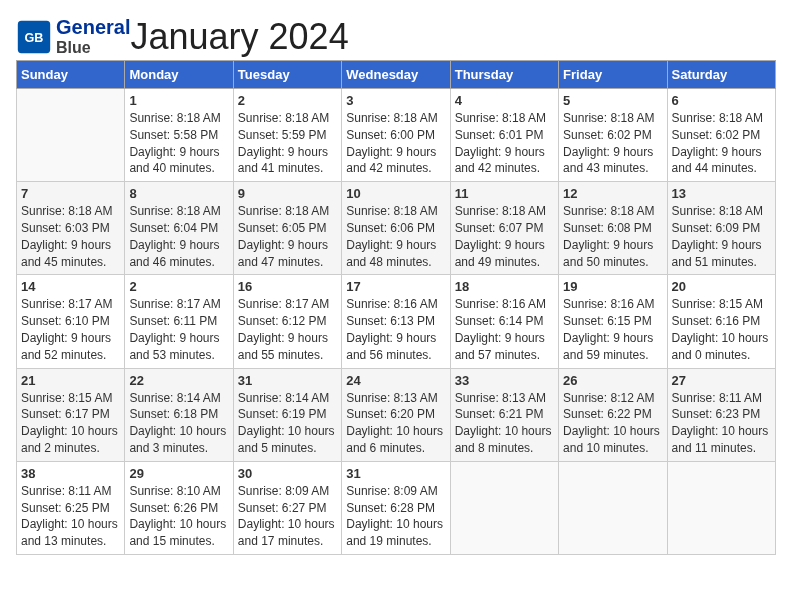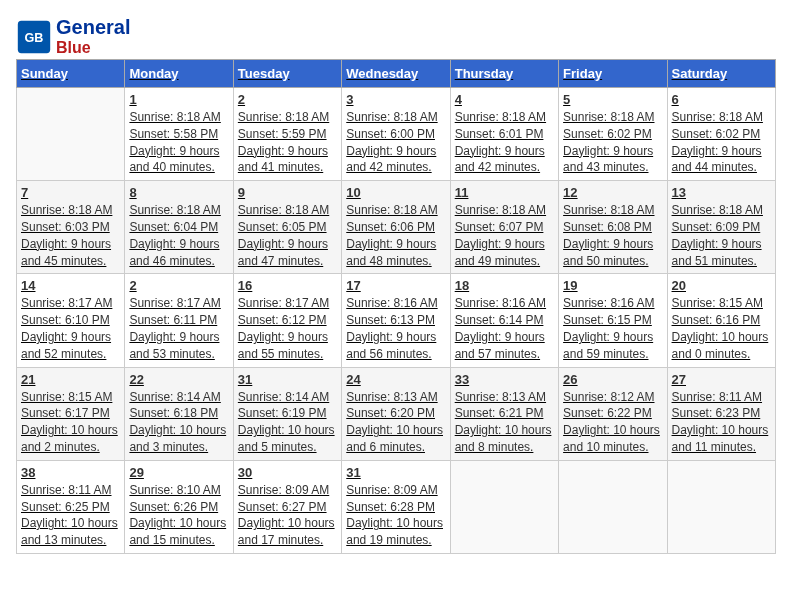--- a/index.html
+++ b/index.html
@@ -33,21 +33,20 @@
       font-weight: normal;
       color: #222;
     }
     .subtitle {
       font-size: 16px;
       color: #555;
     }
     table {
       width: 100%;
       border-collapse: collapse;
-      text-decoration: underline;
     }
     thead tr th {
       background-color: #3366cc;
       color: #fff;
       font-size: 13px;
       font-weight: bold;
       padding: 6px 4px;
       text-align: left;
       border: 1px solid #aaa;
     }
@@ -85,24 +84,25 @@
 <body>
 
 <div class="header">
   <div class="logo">
     <svg class="logo-icon" viewBox="0 0 40 40">
       <rect x="2" y="2" width="36" height="36" rx="4" fill="#0055aa"></rect>
       <text x="20" y="26" text-anchor="middle" fill="white" font-size="14" font-family="Arial" font-weight="bold">GB</text>
     </svg>
     <div>
       <span style="font-size:20px; font-weight:bold; color:#003399;">General</span><br>
-      <span style="font-size:16px; font-weight:bold; color:#b91c1c;">Blue</span>
+      <span style="font-size:16px; font-weight:bold; color:#404040;">Blue</span>
     </div>
   </div>
   <div class="title-block">
+    <div class="month-title">January 2024</div>
   </div>
 </div>
 
 <table>
   <thead>
     <tr>
     <th>Sunday</th>
         <th>Monday</th>
         <th>Tuesday</th>
         <th>Wednesday</th>

